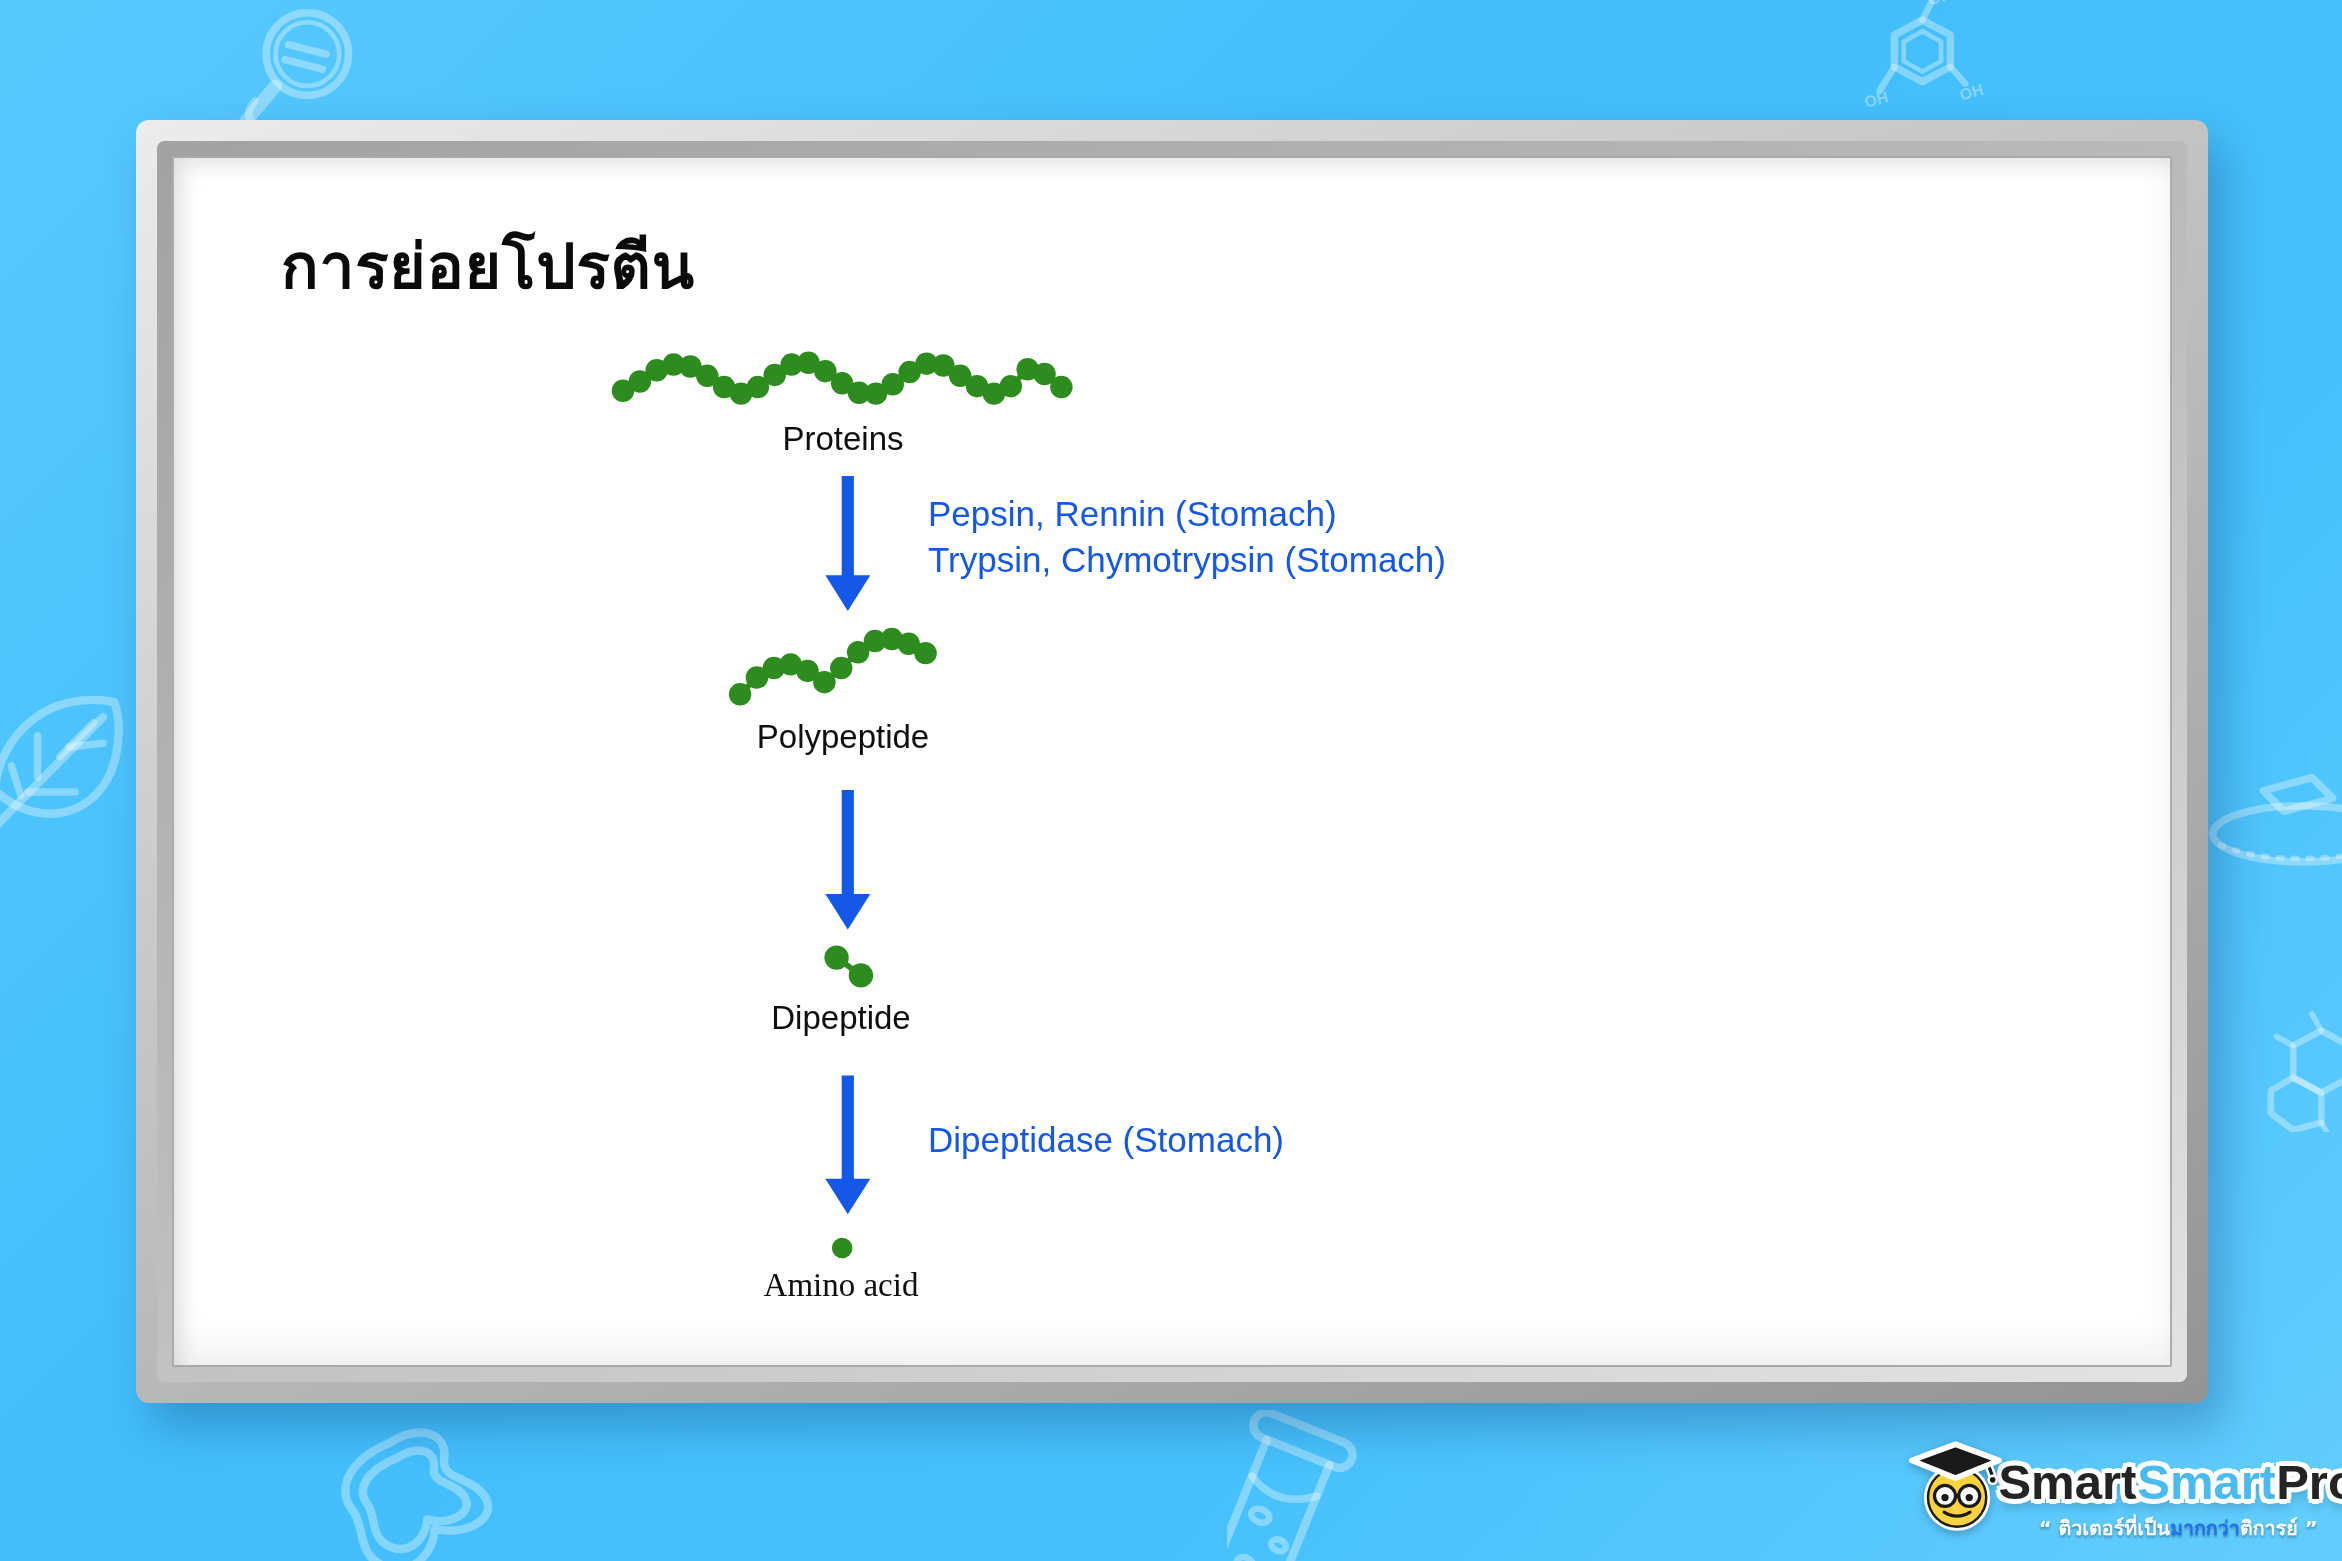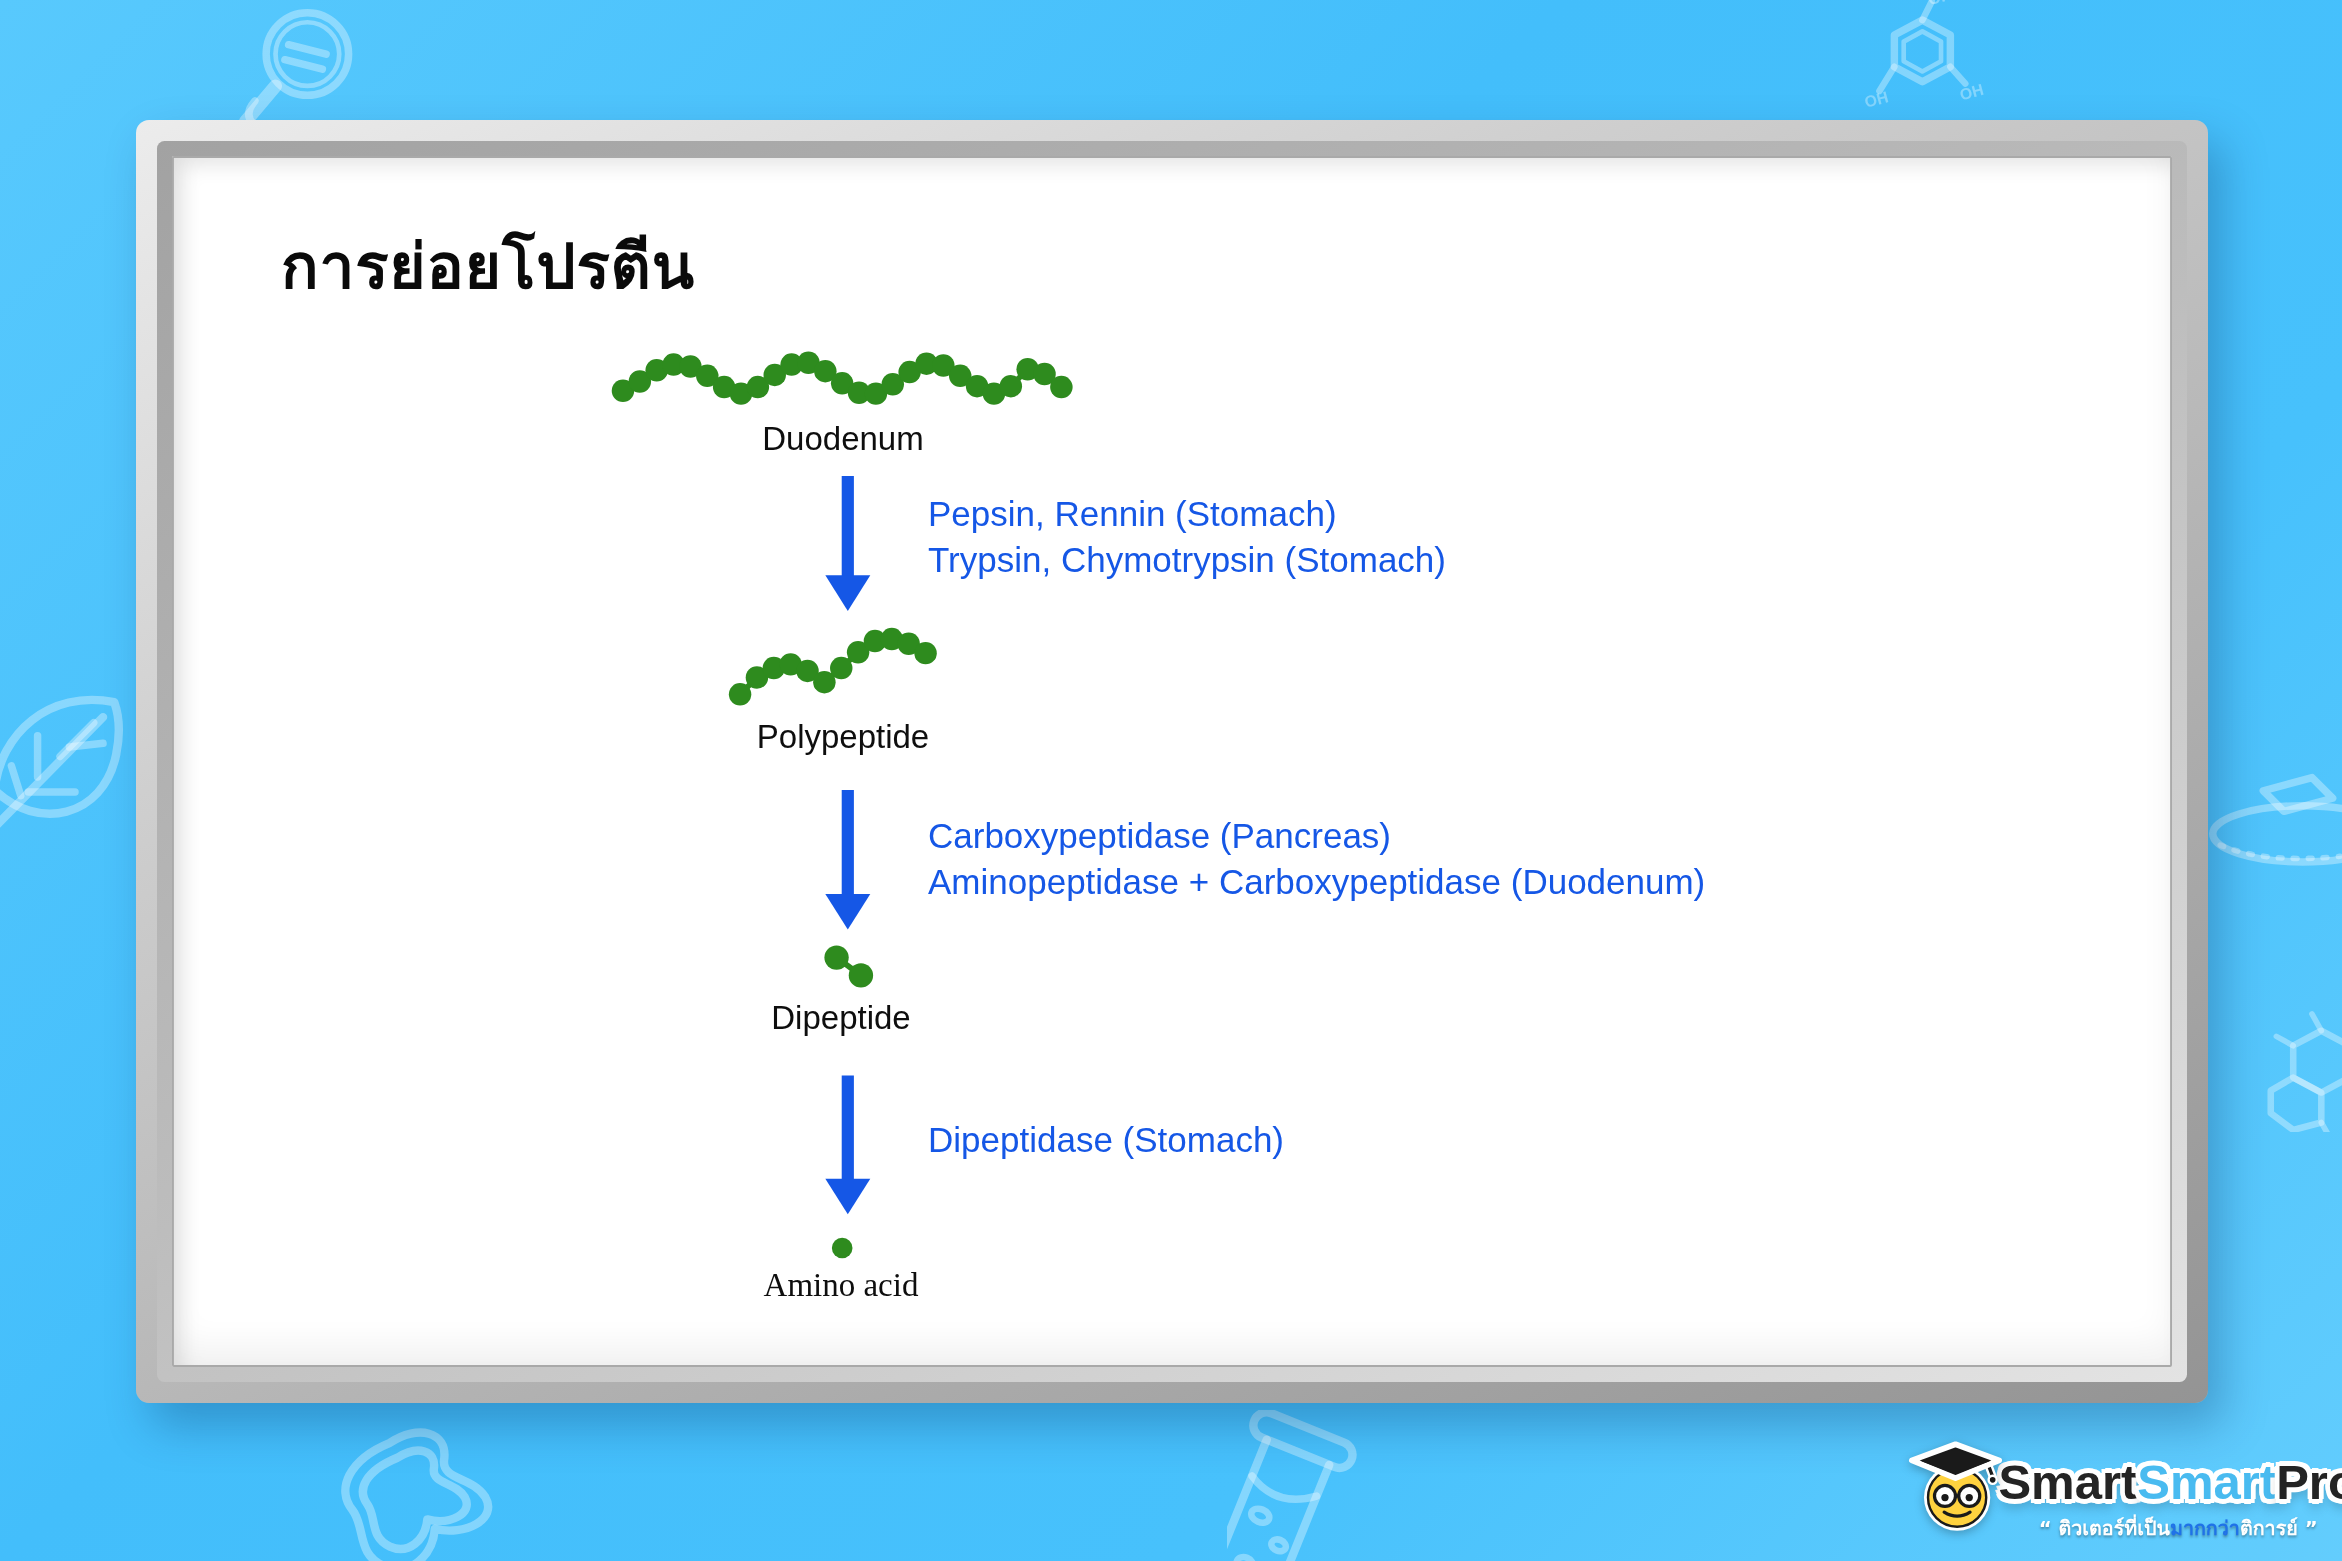--- a/index.html
+++ b/index.html
@@ -195,32 +195,28 @@
       <g>
         <line x1="905" y1="843" x2="905" y2="958" stroke="#1557e6" stroke-width="13"></line>
         <polygon points="881,954 929,954 905,992" fill="#1557e6"></polygon>
       </g>
       <g>
         <line x1="905" y1="1148" x2="905" y2="1262" stroke="#1557e6" stroke-width="13"></line>
         <polygon points="881,1258 929,1258 905,1296" fill="#1557e6"></polygon>
       </g>
     </svg>
 
-  <div class="stage-label lbl-proteins">Duodenum</div>
+  <div class="stage-label lbl-proteins">Proteins</div>
   <div class="stage-label lbl-polypeptide">Polypeptide</div>
   <div class="stage-label lbl-dipeptide">Dipeptide</div>
   <div class="stage-label lbl-amino">Amino acid</div>
 
   <div class="enzyme enz-1">
     <div>Pepsin, Rennin (Stomach)</div>
     <div>Trypsin, Chymotrypsin (Stomach)</div>
-  </div>
-  <div class="enzyme enz-2">
-    <div>Carboxypeptidase (Pancreas)</div>
-    <div>Aminopeptidase + Carboxypeptidase (Duodenum)</div>
   </div>
   <div class="enzyme enz-3">
     <div>Dipeptidase (Stomach)</div>
   </div>
 
   <div class="logo">
     <svg class="logo-face" viewBox="0 0 120 120">
       <circle cx="62" cy="70" r="41" fill="#ffffff"></circle>
       <circle cx="62" cy="70" r="36" fill="#ffd23f" stroke="#1a1a1a" stroke-width="3"></circle>
       <path d="M97 20 L106 44" stroke="#ffffff" stroke-width="10" stroke-linecap="round" fill="none"></path>

